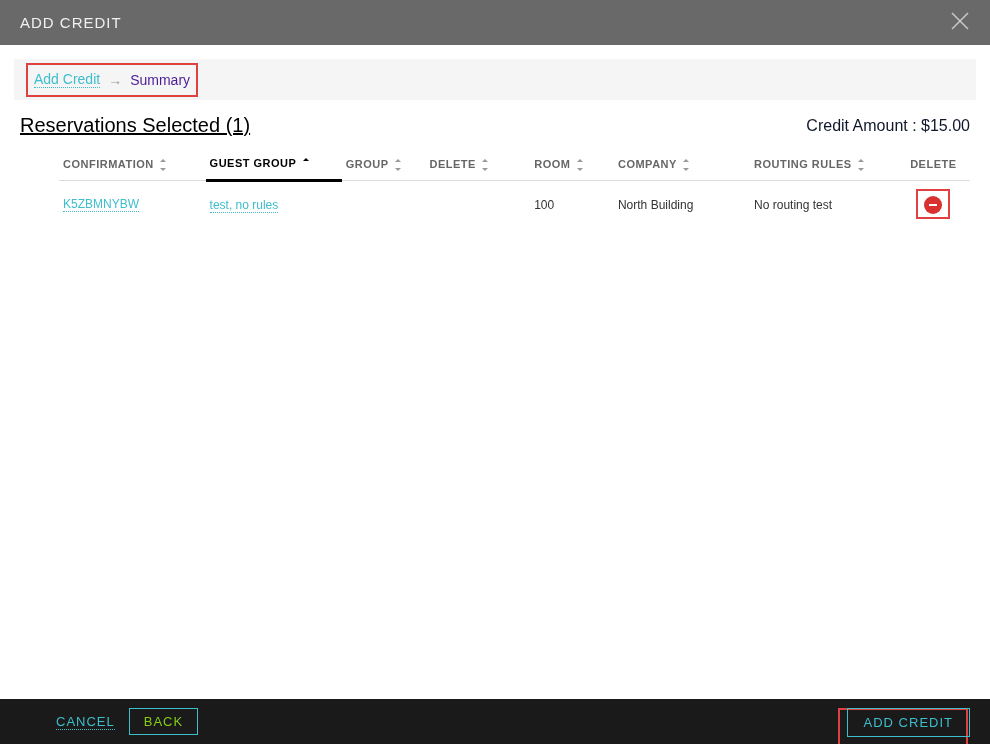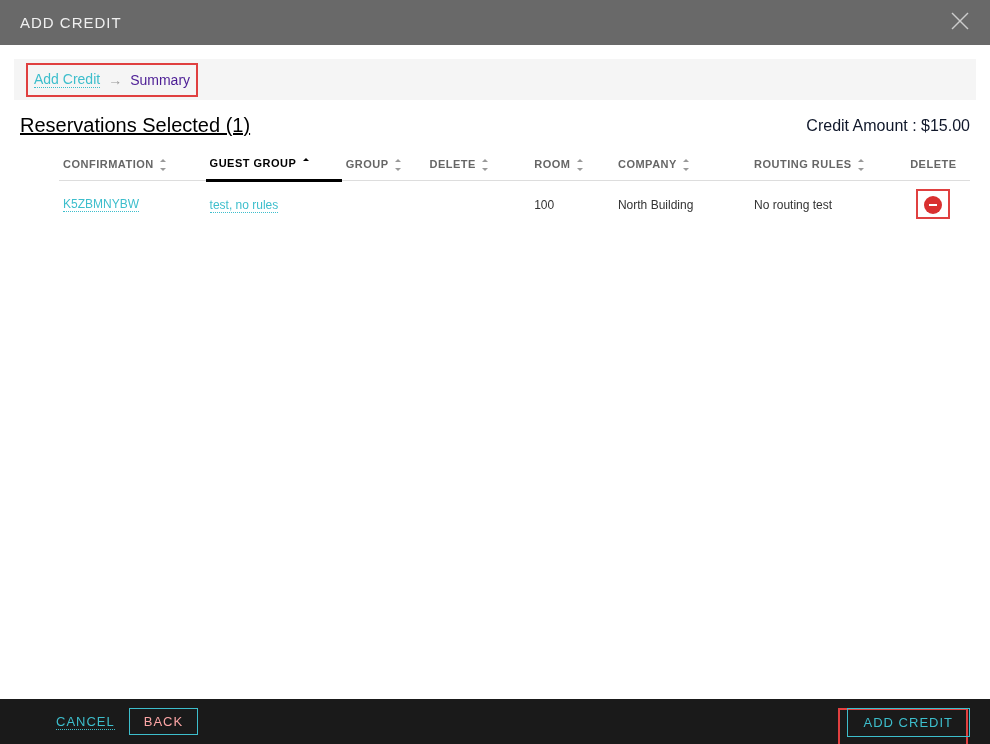--- a/index.html
+++ b/index.html
@@ -203,21 +203,21 @@
     }
     .cancel-btn {
       color: #3dbecc;
       font-size: 13px;
       letter-spacing: 1px;
       border-bottom: 1px dotted #3dbecc;
       cursor: pointer;
       margin-left: 36px;
     }
     .back-btn {
-      color: #fca5a5;
+      color: #84cc16;
       font-size: 13px;
       letter-spacing: 1px;
       border: 1px solid #3dbecc;
       padding: 5px 14px;
       cursor: pointer;
       background: transparent;
     }
     .footer-highlight {
       position: absolute;
       right: 2px;

